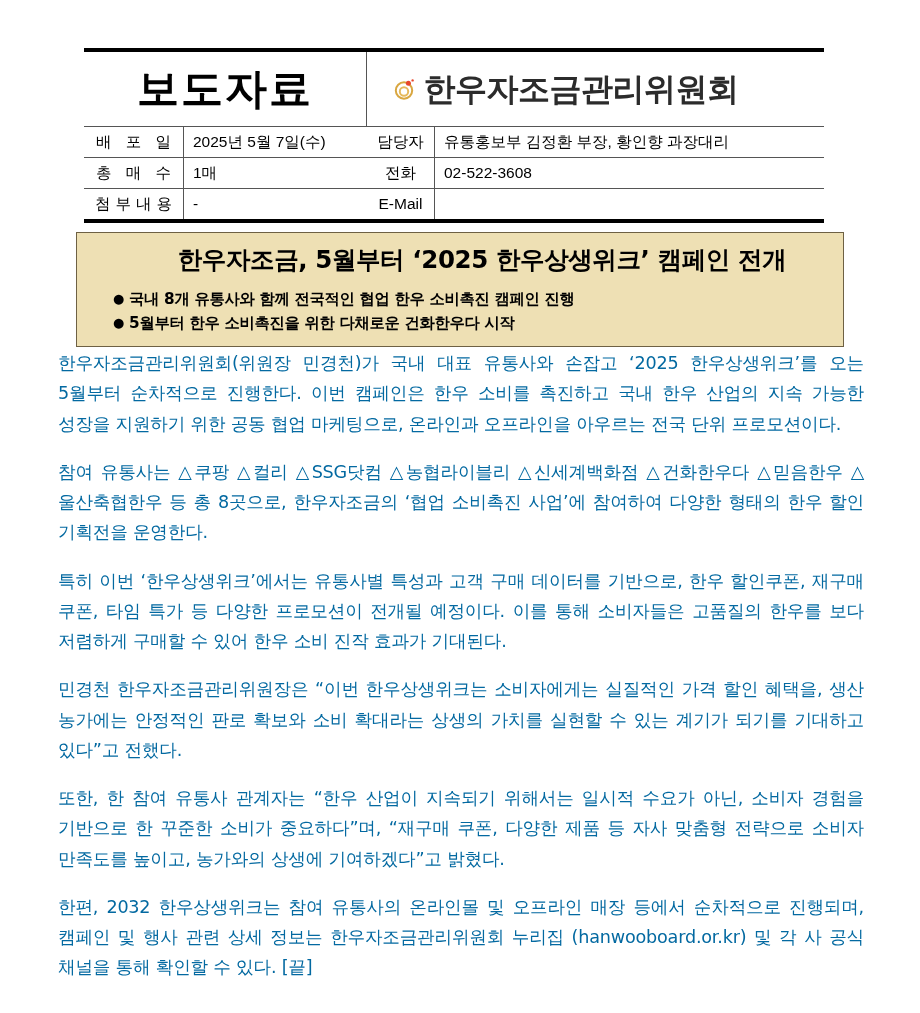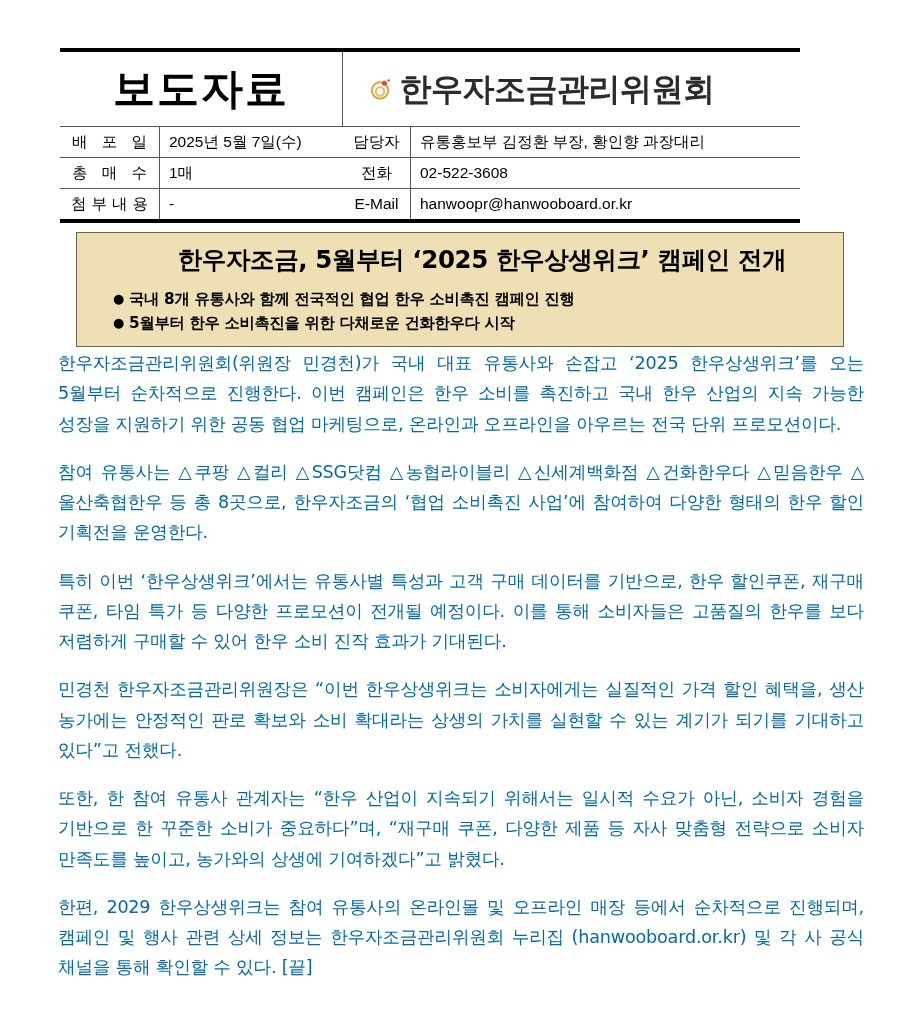--- a/index.html
+++ b/index.html
@@ -19,21 +19,21 @@
     position: relative;
     width: 920px;
     height: 1013px;
     box-sizing: border-box;
     padding: 0;
   }
 
   
   .header-block {
     position: absolute;
-    left: 60px;
+    left: 84px;
     top: 48px;
     width: 740px;
   }
 
   .rule-thick-top {
     height: 0;
     border-top: 4px solid #000;
   }
   .rule-thick-bottom {
     height: 0;
@@ -230,21 +230,20 @@
       <div class="cell label c3">전화</div>
       <div class="cell value c4">02-522-3608</div>
     </div>
 
     <div class="rule-thin"></div>
 
     <div class="info-row">
       <div class="cell label c1">첨부내용</div>
       <div class="cell value c2">-</div>
       <div class="cell label c3">E-Mail</div>
-      <div class="cell value c4">hanwoopr@hanwooboard.or.kr</div>
     </div>
 
     <div class="rule-thick-bottom"></div>
   </div>
 
   <div class="headline-box">
     <div class="headline-title">한우자조금, 5월부터 ‘2025 한우상생위크’ 캠페인 전개</div>
     <div class="bullets">
       <div class="bullet">
         <span class="dot">●</span>
@@ -256,16 +255,16 @@
       </div>
     </div>
   </div>
 
   <div class="body-text">
     <p class="para">한우자조금관리위원회(위원장 민경천)가 국내 대표 유통사와 손잡고 ‘2025 한우상생위크’를 오는 5월부터 순차적으로 진행한다. 이번 캠페인은 한우 소비를 촉진하고 국내 한우 산업의 지속 가능한 성장을 지원하기 위한 공동 협업 마케팅으로, 온라인과 오프라인을 아우르는 전국 단위 프로모션이다.</p>
     <p class="para">참여 유통사는 △쿠팡 △컬리 △SSG닷컴 △농협라이블리 △신세계백화점 △건화한우다 △믿음한우 △울산축협한우 등 총 8곳으로, 한우자조금의 ‘협업 소비촉진 사업’에 참여하여 다양한 형태의 한우 할인 기획전을 운영한다.</p>
     <p class="para">특히 이번 ‘한우상생위크’에서는 유통사별 특성과 고객 구매 데이터를 기반으로, 한우 할인쿠폰, 재구매 쿠폰, 타임 특가 등 다양한 프로모션이 전개될 예정이다. 이를 통해 소비자들은 고품질의 한우를 보다 저렴하게 구매할 수 있어 한우 소비 진작 효과가 기대된다.</p>
     <p class="para">민경천 한우자조금관리위원장은 “이번 한우상생위크는 소비자에게는 실질적인 가격 할인 혜택을, 생산 농가에는 안정적인 판로 확보와 소비 확대라는 상생의 가치를 실현할 수 있는 계기가 되기를 기대하고 있다”고 전했다.</p>
     <p class="para">또한, 한 참여 유통사 관계자는 “한우 산업이 지속되기 위해서는 일시적 수요가 아닌, 소비자 경험을 기반으로 한 꾸준한 소비가 중요하다”며, “재구매 쿠폰, 다양한 제품 등 자사 맞춤형 전략으로 소비자 만족도를 높이고, 농가와의 상생에 기여하겠다”고 밝혔다.</p>
-    <p class="para">한편, 2029 한우상생위크는 참여 유통사의 온라인몰 및 오프라인 매장 등에서 순차적으로 진행되며, 캠페인 및 행사 관련 상세 정보는 한우자조금관리위원회 누리집 (hanwooboard.or.kr) 및 각 사 공식 채널을 통해 확인할 수 있다. [끝]</p>
+    <p class="para">한편, 2032 한우상생위크는 참여 유통사의 온라인몰 및 오프라인 매장 등에서 순차적으로 진행되며, 캠페인 및 행사 관련 상세 정보는 한우자조금관리위원회 누리집 (hanwooboard.or.kr) 및 각 사 공식 채널을 통해 확인할 수 있다. [끝]</p>
   </div>
 
 </div>
 
 </body></html>

